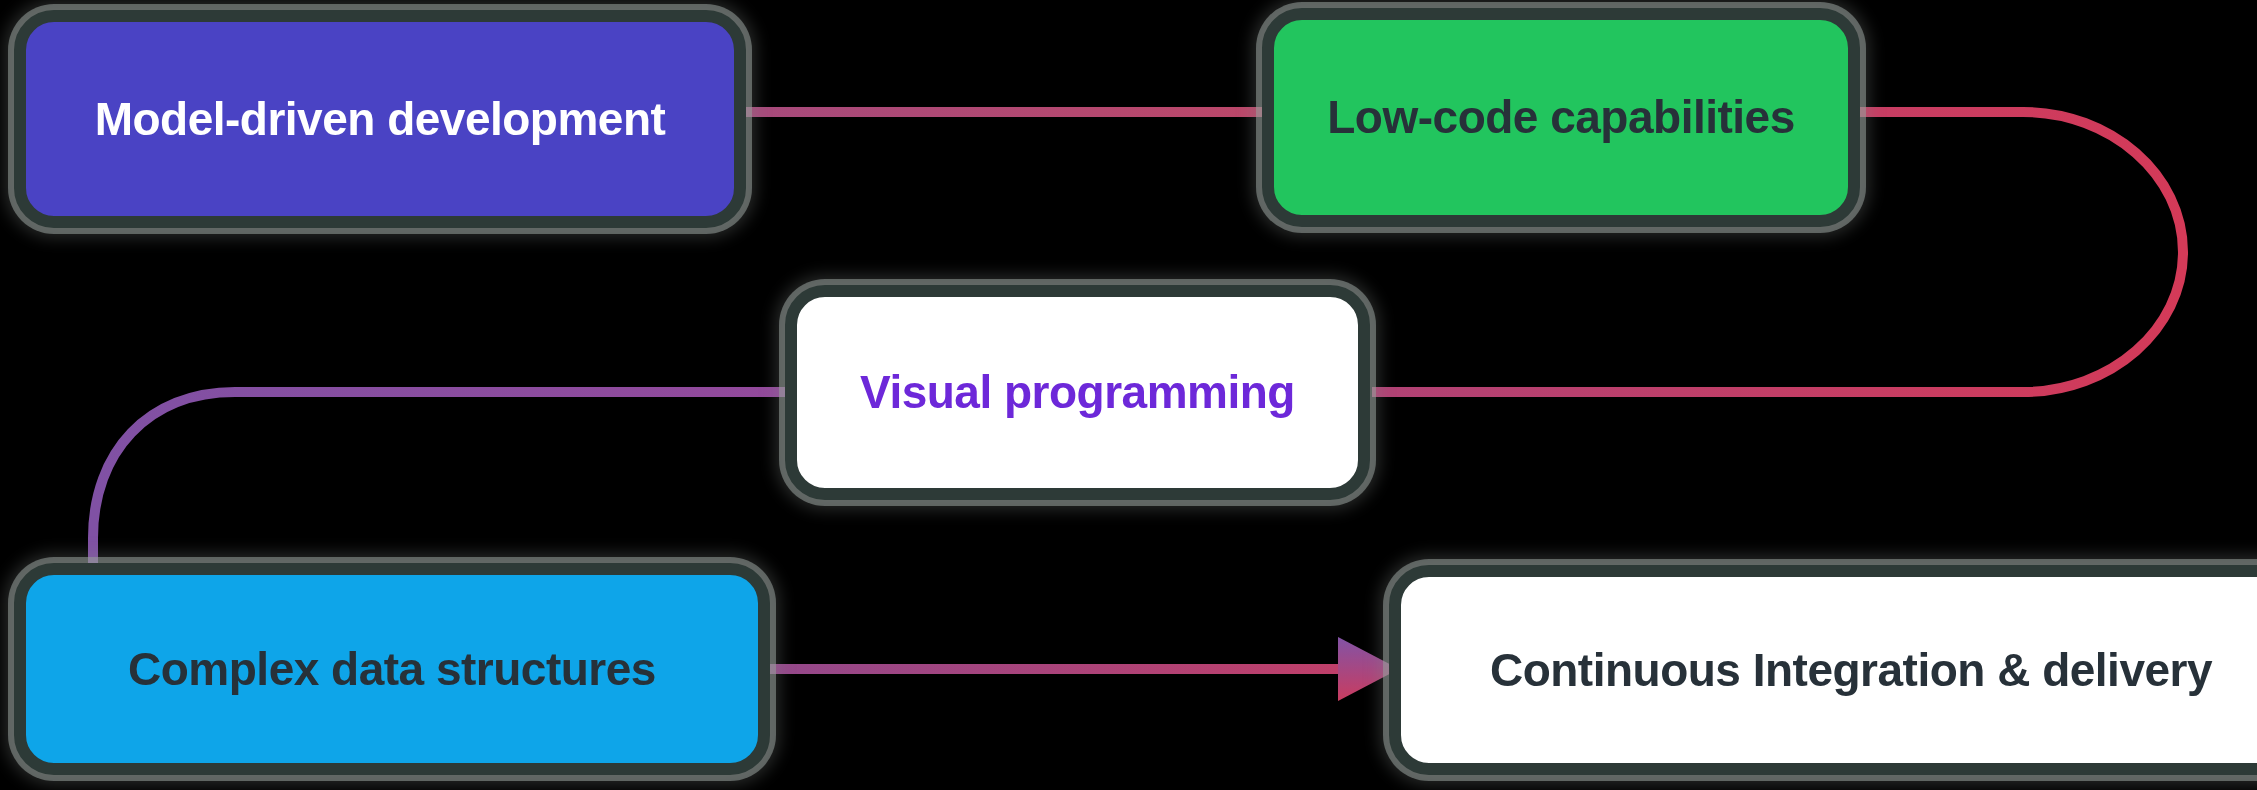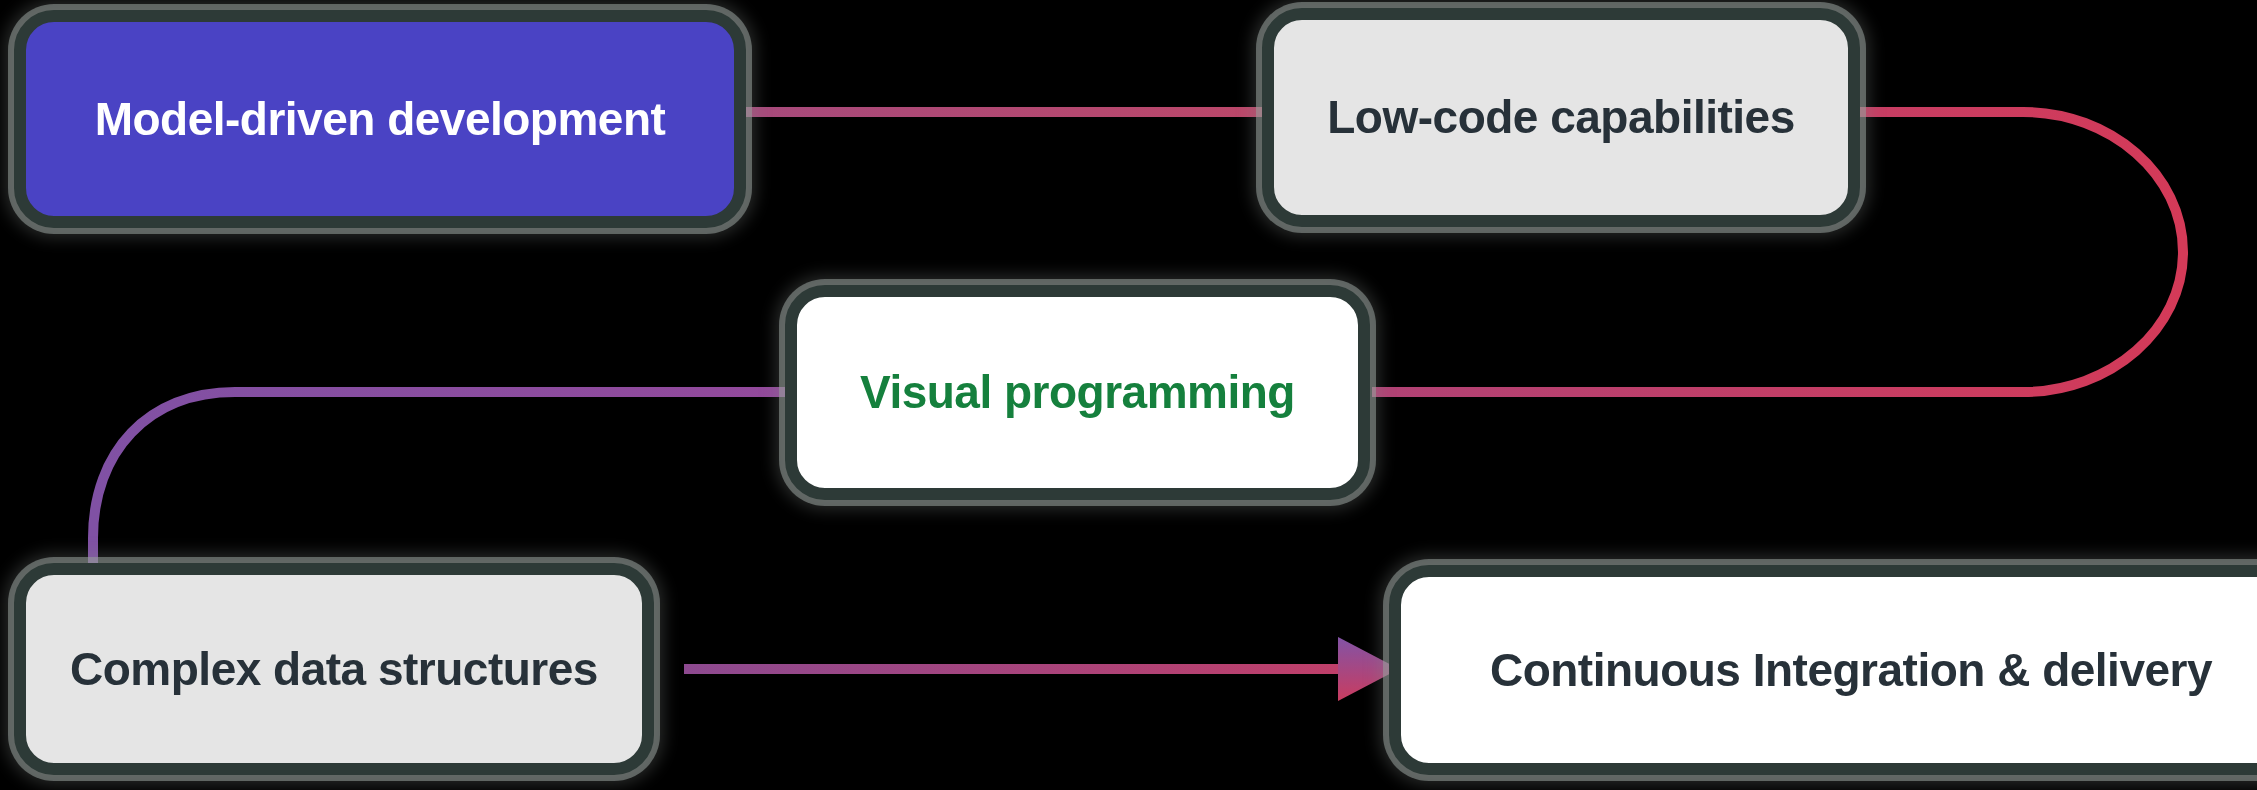--- a/index.html
+++ b/index.html
@@ -73,29 +73,29 @@
     <g>
       <path d="M 684 669 H 1342" fill="none" stroke="url(#gradE4)" stroke-width="10"></path>
       <polygon points="1338,637 1338,701 1399,669" fill="url(#gradArrow)"></polygon>
     </g>
   </svg>
 
   <div class="node" style="left: 14px; top: 10px; width: 732px; height: 218px; background: rgb(74, 67, 196); color: rgb(255, 255, 255);">
     <span class="node-label">Model-driven development</span>
   </div>
 
-  <div class="node" style="left: 1262px; top: 8px; width: 598px; height: 219px; background: #e5e5e5; color: rgb(39, 49, 57);">
+  <div class="node" style="left: 1262px; top: 8px; width: 598px; height: 219px; background: #22c55e; color: rgb(39, 49, 57);">
     <span class="node-label">Low-code capabilities</span>
   </div>
 
-  <div class="node" style="left: 785px; top: 285px; width: 585px; height: 215px; background: rgb(255, 255, 255); color: #15803d;">
+  <div class="node" style="left: 785px; top: 285px; width: 585px; height: 215px; background: rgb(255, 255, 255); color: #6d28d9;">
     <span class="node-label">Visual programming</span>
   </div>
 
-  <div class="node" style="left: 14px; top: 563px; width: 640px; height: 212px; background: #e5e5e5; color: rgb(39, 49, 57);">
+  <div class="node" style="left: 14px; top: 563px; width: 756px; height: 212px; background: #0ea5e9; color: rgb(39, 49, 57);">
     <span class="node-label">Complex data structures</span>
   </div>
 
   <div class="node" style="left: 1389px; top: 565px; width: 924px; height: 210px; background: rgb(255, 255, 255); color: rgb(39, 49, 57);">
     <span class="node-label">Continuous Integration &amp; delivery</span>
   </div>
 
 </div>
 
 </body></html>

